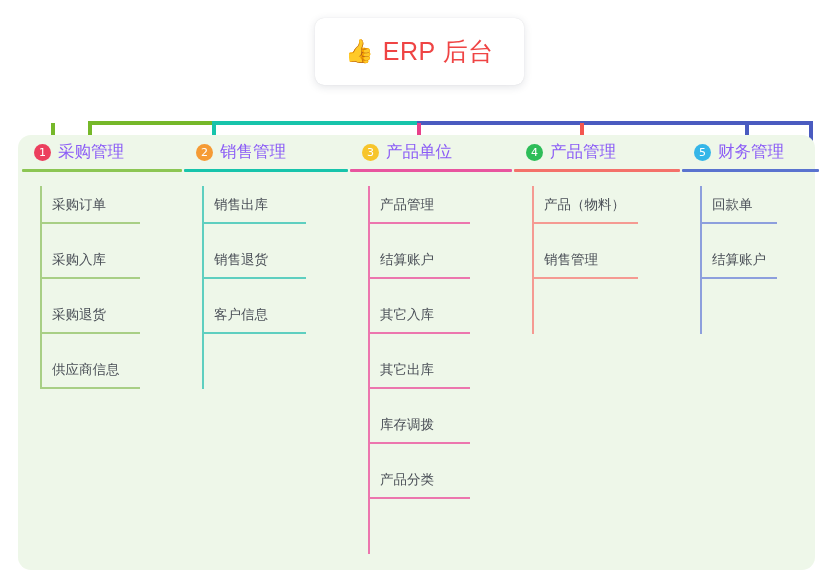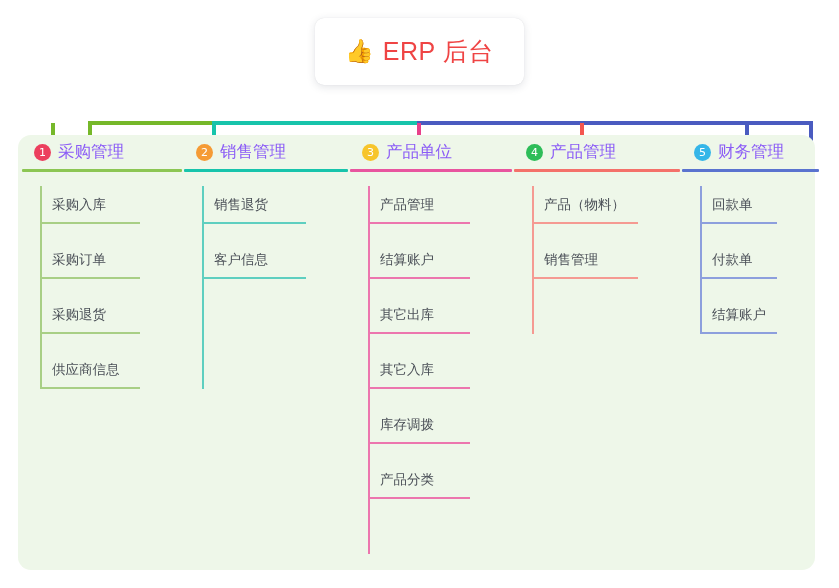--- a/index.html
+++ b/index.html
@@ -158,25 +158,25 @@
     <div id="columns-layer">
         <div class="column" style="left: 0px; width: 160px;">
           <div class="col-header">
             <span class="badge" style="background: rgb(236, 63, 94);">1</span>
             <span class="col-title">采购管理</span>
           </div>
           <div class="col-rule" style="background: rgb(140, 198, 83); width: 160px; margin-left: 4px;"></div>
           <div class="items">
             <div class="spine" style="background: rgb(168, 207, 133); top: 0px; height: 203px;"></div>
             <div class="item">
+              <span class="item-label">采购订单</span>
+              <div class="item-rule" style="background: rgb(168, 207, 133); width: 100px;"></div>
+            </div>
+            <div class="item">
               <span class="item-label">采购入库</span>
-              <div class="item-rule" style="background: rgb(168, 207, 133); width: 100px;"></div>
-            </div>
-            <div class="item">
-              <span class="item-label">采购订单</span>
               <div class="item-rule" style="background: rgb(168, 207, 133); width: 100px;"></div>
             </div>
             <div class="item">
               <span class="item-label">采购退货</span>
               <div class="item-rule" style="background: rgb(168, 207, 133); width: 100px;"></div>
             </div>
             <div class="item">
               <span class="item-label">供应商信息</span>
               <div class="item-rule" style="background: rgb(168, 207, 133); width: 100px;"></div>
             </div>
@@ -184,20 +184,24 @@
         </div>
         <div class="column" style="left: 162px; width: 164px;">
           <div class="col-header">
             <span class="badge" style="background: rgb(245, 155, 53);">2</span>
             <span class="col-title">销售管理</span>
           </div>
           <div class="col-rule" style="background: rgb(23, 196, 171); width: 164px; margin-left: 4px;"></div>
           <div class="items">
             <div class="spine" style="background: rgb(94, 207, 192); top: 0px; height: 203px;"></div>
             <div class="item">
+              <span class="item-label">销售出库</span>
+              <div class="item-rule" style="background: rgb(94, 207, 192); width: 104px;"></div>
+            </div>
+            <div class="item">
               <span class="item-label">销售退货</span>
               <div class="item-rule" style="background: rgb(94, 207, 192); width: 104px;"></div>
             </div>
             <div class="item">
               <span class="item-label">客户信息</span>
               <div class="item-rule" style="background: rgb(94, 207, 192); width: 104px;"></div>
             </div>
           </div>
         </div>
         <div class="column" style="left: 328px; width: 162px;">
@@ -210,25 +214,25 @@
             <div class="spine" style="background: rgb(236, 118, 174); top: 0px; height: 368px;"></div>
             <div class="item">
               <span class="item-label">产品管理</span>
               <div class="item-rule" style="background: rgb(236, 118, 174); width: 102px;"></div>
             </div>
             <div class="item">
               <span class="item-label">结算账户</span>
               <div class="item-rule" style="background: rgb(236, 118, 174); width: 102px;"></div>
             </div>
             <div class="item">
+              <span class="item-label">其它入库</span>
+              <div class="item-rule" style="background: rgb(236, 118, 174); width: 102px;"></div>
+            </div>
+            <div class="item">
               <span class="item-label">其它出库</span>
-              <div class="item-rule" style="background: rgb(236, 118, 174); width: 102px;"></div>
-            </div>
-            <div class="item">
-              <span class="item-label">其它入库</span>
               <div class="item-rule" style="background: rgb(236, 118, 174); width: 102px;"></div>
             </div>
             <div class="item">
               <span class="item-label">库存调拨</span>
               <div class="item-rule" style="background: rgb(236, 118, 174); width: 102px;"></div>
             </div>
             <div class="item">
               <span class="item-label">产品分类</span>
               <div class="item-rule" style="background: rgb(236, 118, 174); width: 102px;"></div>
             </div>
@@ -258,24 +262,20 @@
             <span class="col-title">财务管理</span>
           </div>
           <div class="col-rule" style="background: rgb(90, 115, 207); width: 137px; margin-left: 4px;"></div>
           <div class="items">
             <div class="spine" style="background: rgb(141, 159, 221); top: 0px; height: 148px;"></div>
             <div class="item">
               <span class="item-label">回款单</span>
               <div class="item-rule" style="background: rgb(141, 159, 221); width: 77px;"></div>
             </div>
             <div class="item">
-              <span class="item-label">付款单</span>
-              <div class="item-rule" style="background: rgb(141, 159, 221); width: 77px;"></div>
-            </div>
-            <div class="item">
               <span class="item-label">结算账户</span>
               <div class="item-rule" style="background: rgb(141, 159, 221); width: 77px;"></div>
             </div>
           </div>
         </div>
       </div>
   </div>
 
 </div>
 

